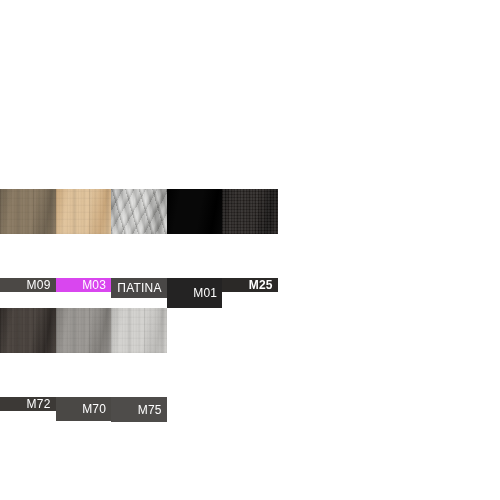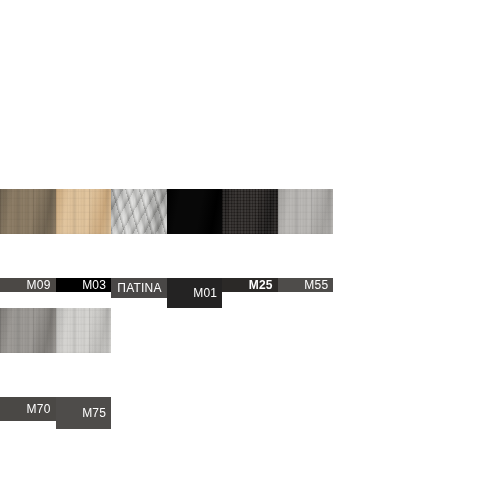--- a/index.html
+++ b/index.html
@@ -149,42 +149,42 @@
 <body style="background: rgb(255, 255, 255);">
 
 <div id="palette-board" style="top: 189px; width: 500px;">
   <div class="swatch-row">
       <div class="swatch-cell" style="width: 55.56px; flex: 0 0 55.56px;">
         <div class="swatch-sample" style="height: 45px; background-color: rgb(138, 122, 99); background-image: linear-gradient(100deg, rgb(110, 98, 80) 0%, rgb(138, 122, 99) 22%, rgb(138, 122, 99) 58%, rgb(110, 98, 80) 82%, rgb(138, 122, 99) 100%);"></div>
         <div class="swatch-label" style="height: 14px; background: rgb(75, 72, 69); color: rgb(255, 255, 255);">M09</div>
       </div>
       <div class="swatch-cell" style="width: 55.56px; flex: 0 0 55.56px;">
         <div class="swatch-sample" style="height: 45px; background-color: rgb(224, 195, 155); background-image: linear-gradient(100deg, rgb(203, 168, 124) 0%, rgb(224, 195, 155) 22%, rgb(224, 195, 155) 58%, rgb(203, 168, 124) 82%, rgb(224, 195, 155) 100%);"></div>
-        <div class="swatch-label" style="height: 14px; background: #000000; color: rgb(255, 255, 255);">M03</div>
+        <div class="swatch-label" style="height: 14px; background: #d946ef; color: rgb(255, 255, 255);">M03</div>
       </div>
       <div class="swatch-cell" style="width: 55.56px; flex: 0 0 55.56px;">
         <div class="swatch-sample patina" style="height: 45px; background-color: rgb(207, 207, 205); background-image: linear-gradient(100deg, rgb(157, 157, 155) 0%, rgb(207, 207, 205) 22%, rgb(207, 207, 205) 58%, rgb(157, 157, 155) 82%, rgb(207, 207, 205) 100%);"></div>
         <div class="swatch-label" style="height: 20px; background: rgb(73, 71, 70); color: rgb(255, 255, 255);">ΠΑΤΙΝΑ</div>
       </div>
       <div class="swatch-cell" style="width: 55.56px; flex: 0 0 55.56px;">
         <div class="swatch-sample solid" style="height: 45px; background-color: rgb(8, 8, 8); background-image: linear-gradient(100deg, rgb(0, 0, 0) 0%, rgb(8, 8, 8) 22%, rgb(8, 8, 8) 58%, rgb(0, 0, 0) 82%, rgb(8, 8, 8) 100%);"></div>
         <div class="swatch-label" style="height: 30px; background: rgb(36, 35, 35); color: rgb(255, 255, 255);">M01</div>
       </div>
       <div class="swatch-cell" style="width: 55.56px; flex: 0 0 55.56px; font-weight: bold;">
         <div class="swatch-sample weave" style="height: 45px; background-color: rgb(35, 31, 29); background-image: linear-gradient(100deg, rgb(16, 14, 13) 0%, rgb(35, 31, 29) 22%, rgb(35, 31, 29) 58%, rgb(16, 14, 13) 82%, rgb(35, 31, 29) 100%);"></div>
         <div class="swatch-label" style="height: 14px; background: rgb(43, 41, 39); color: rgb(255, 255, 255);">M25</div>
       </div>
-      <div class="swatch-cell" style="width: 55.56px; flex: 0 0 55.56px;">
-        <div class="swatch-sample" style="height: 45px; background-color: rgb(185, 183, 180); background-image: linear-gradient(100deg, rgb(163, 161, 158) 0%, rgb(185, 183, 180) 22%, rgb(185, 183, 180) 58%, rgb(163, 161, 158) 82%, rgb(185, 183, 180) 100%);"></div>
-        <div class="swatch-label" style="height: 14px; background: rgb(78, 76, 74); color: rgb(255, 255, 255);">M55</div>
-      </div>
     </div>
   <div class="swatch-row">
+      <div class="swatch-cell" style="width: 55.56px; flex: 0 0 55.56px;">
+        <div class="swatch-sample" style="height: 45px; background-color: rgb(74, 67, 62); background-image: linear-gradient(100deg, rgb(46, 41, 38) 0%, rgb(74, 67, 62) 22%, rgb(74, 67, 62) 58%, rgb(46, 41, 38) 82%, rgb(74, 67, 62) 100%);"></div>
+        <div class="swatch-label" style="height: 14px; background: rgb(60, 57, 54); color: rgb(255, 255, 255);">M72</div>
+      </div>
       <div class="swatch-cell" style="width: 55.56px; flex: 0 0 55.56px;">
         <div class="swatch-sample" style="height: 45px; background-color: rgb(155, 152, 148); background-image: linear-gradient(100deg, rgb(126, 123, 119) 0%, rgb(155, 152, 148) 22%, rgb(155, 152, 148) 58%, rgb(126, 123, 119) 82%, rgb(155, 152, 148) 100%);"></div>
         <div class="swatch-label" style="height: 24px; background: rgb(74, 72, 69); color: rgb(255, 255, 255);">M70</div>
       </div>
       <div class="swatch-cell" style="width: 55.56px; flex: 0 0 55.56px;">
         <div class="swatch-sample" style="height: 45px; background-color: rgb(211, 210, 207); background-image: linear-gradient(100deg, rgb(186, 185, 182) 0%, rgb(211, 210, 207) 22%, rgb(211, 210, 207) 58%, rgb(186, 185, 182) 82%, rgb(211, 210, 207) 100%);"></div>
-        <div class="swatch-label" style="height: 32px; background: rgb(78, 76, 74); color: rgb(255, 255, 255);">M75</div>
+        <div class="swatch-label" style="height: 25px; background: rgb(78, 76, 74); color: rgb(255, 255, 255);">M75</div>
       </div>
     </div>
 </div>
 
 </body></html>

